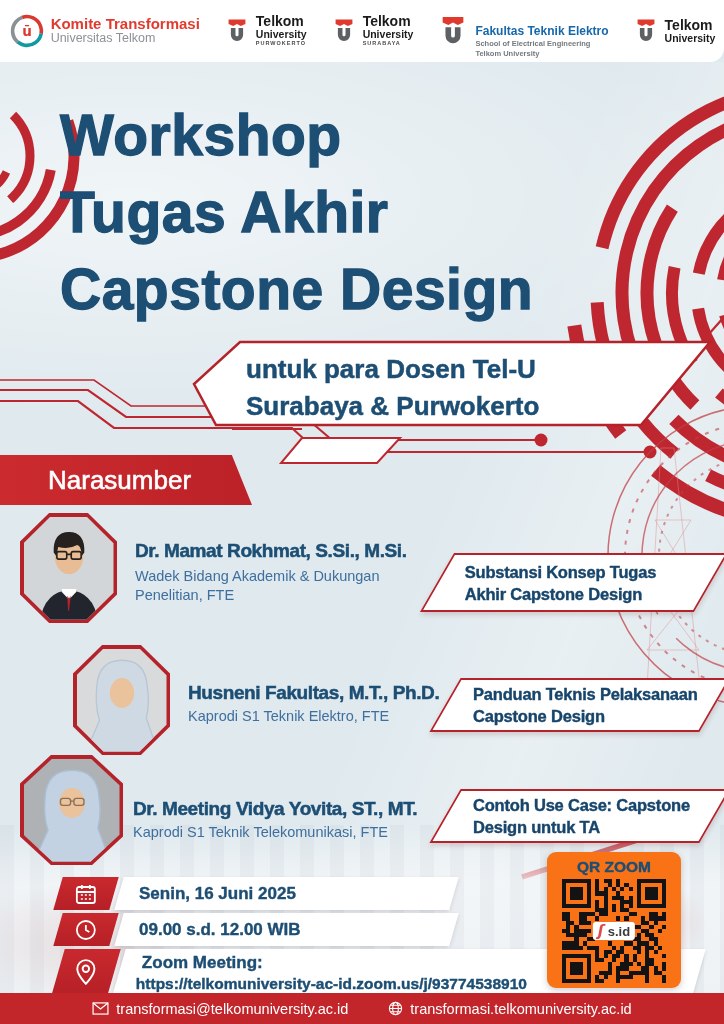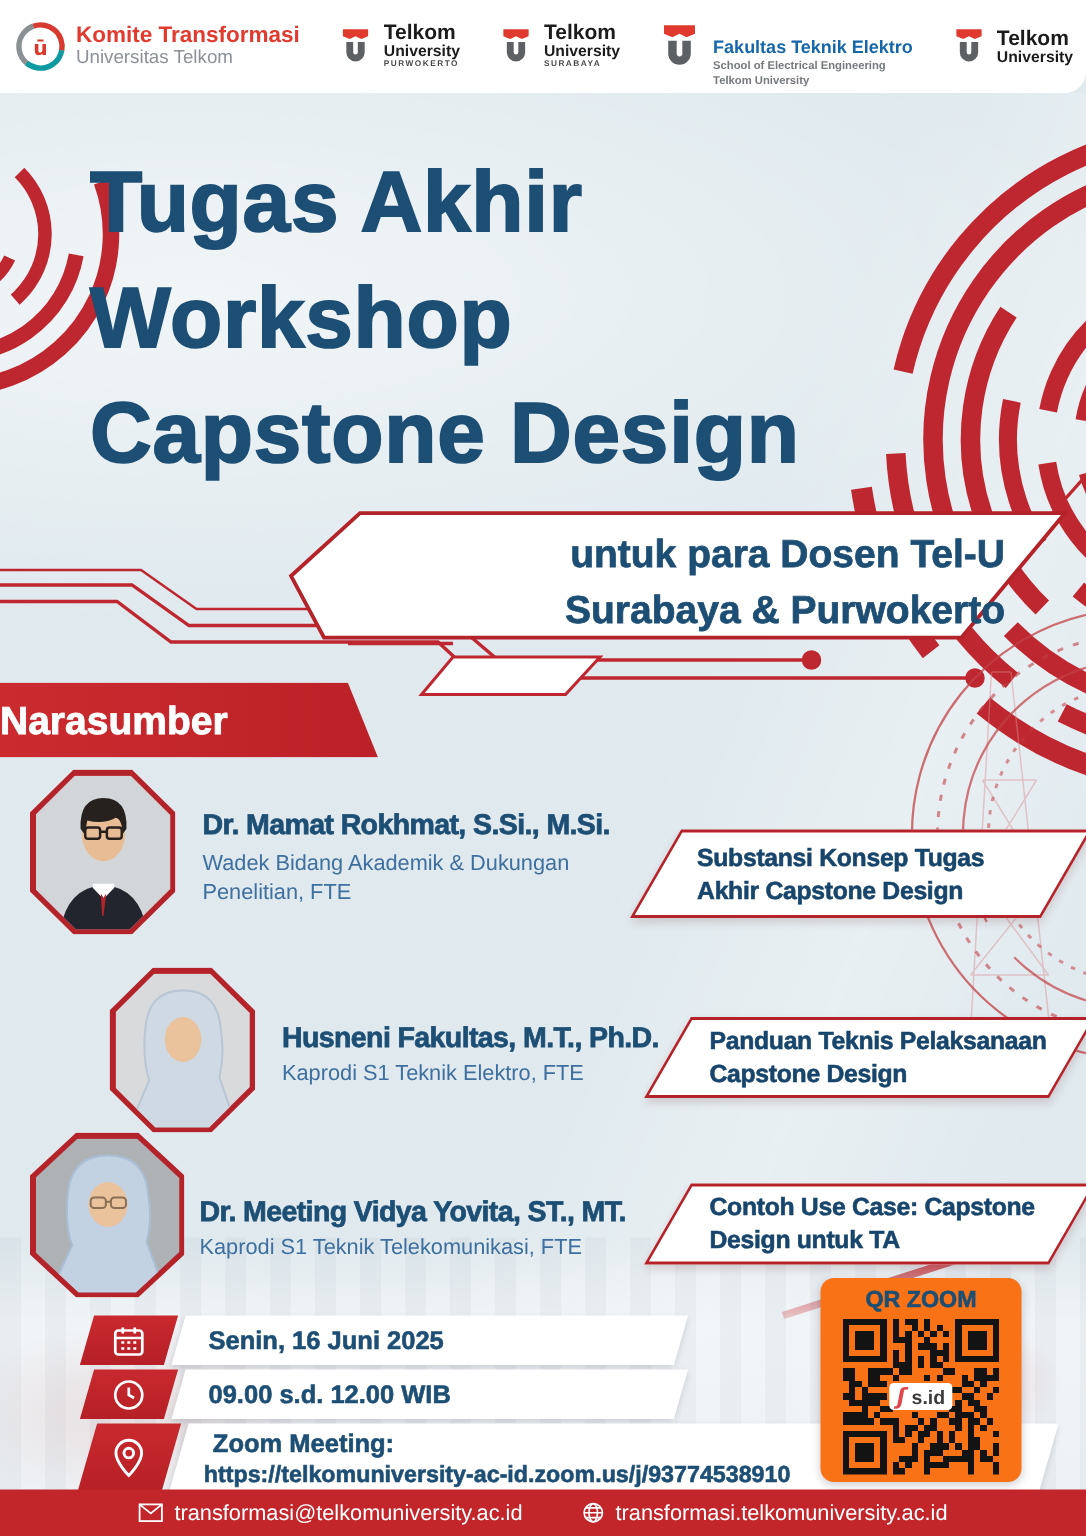--- a/index.html
+++ b/index.html
@@ -24,26 +24,26 @@
   .komite-title{font-size:15px;font-weight:700;color:#e13b30;line-height:1.1;}
   .komite-sub{font-size:12.5px;color:#8b9196;line-height:1.1;}
   .tu-name{font-size:14px;font-weight:700;color:#1b1b1b;line-height:1;}
   .tu-sub{font-size:10.5px;font-weight:700;color:#1b1b1b;line-height:1.15;}
   .tu-cap{font-size:5.5px;font-weight:700;color:#4a4a4a;letter-spacing:1px;line-height:1.4;}
   .fte-1{font-size:12px;font-weight:700;color:#1767ab;line-height:1.15;margin-top:22px;}
   .fte-2,.fte-3{font-size:7.5px;font-weight:700;color:#75797d;line-height:1.3;}
   
   .hero-title{position:absolute;left:60px;top:97px;color:#1d4e74;font-size:57px;font-weight:700;
     line-height:77px;letter-spacing:.5px;-webkit-text-stroke:1.3px #1d4e74;}
-  .hero-sub{position:absolute;left:246px;top:351px;width:424px;text-align:right;color:#1d4e74;
+  .hero-sub{position:absolute;left:246px;top:351px;width:424px;text-align:left;color:#1d4e74;
     font-size:26px;font-weight:700;line-height:37px;-webkit-text-stroke:.5px #1d4e74;}
   
   .nara{position:absolute;left:0;top:455px;width:252px;height:50px;background:linear-gradient(90deg,#cb2b2f,#bb2127);
-    clip-path:polygon(0 0,92% 0,100% 100%,0 100%);color:#fff;font-size:26px;font-weight:700;
-    line-height:50px;box-sizing:border-box;-webkit-text-stroke:.6px #fff;}
+    clip-path:polygon(0 0,92% 0,100% 100%,0 100%);color:#fff;font-size:26px;font-weight:400;
+    line-height:50px;padding-left:48px;box-sizing:border-box;-webkit-text-stroke:.6px #fff;}
   
   .photo{position:absolute;clip-path:polygon(30% 0,70% 0,100% 26%,100% 74%,70% 100%,30% 100%,0 74%,0 26%);
     background:#b5232a;}
   .photo .inner{position:absolute;inset:3.5px;clip-path:polygon(30% 0,70% 0,100% 26%,100% 74%,70% 100%,30% 100%,0 74%,0 26%);
     overflow:hidden;}
   .photo svg{display:block;width:100%;height:100%;}
   .sp-name{position:absolute;color:#1d4e74;font-size:19px;font-weight:700;letter-spacing:-.4px;
     -webkit-text-stroke:.5px #1d4e74;}
   .sp-role{position:absolute;color:#3f6f9e;font-size:14.5px;line-height:19px;}
   .topic{position:absolute;background:#fff;border:2.5px solid #b5232a;transform:skewX(-30deg);
@@ -189,22 +189,22 @@
       <div>
         <div class="tu-name">Telkom</div>
         <div class="tu-sub">University</div>
       </div>
     </div>
   </div>
 
   <div class="content">
 
     <div class="hero-title">
+      <div>Workshop</div>
       <div>Tugas Akhir</div>
-      <div>Workshop</div>
       <div>Capstone Design</div>
     </div>
     <div class="hero-sub">
       <div>untuk para Dosen Tel-U</div>
       <div>Surabaya &amp; Purwokerto</div>
     </div>
 
     <div class="nara">
       <span>Narasumber</span>
     </div>

